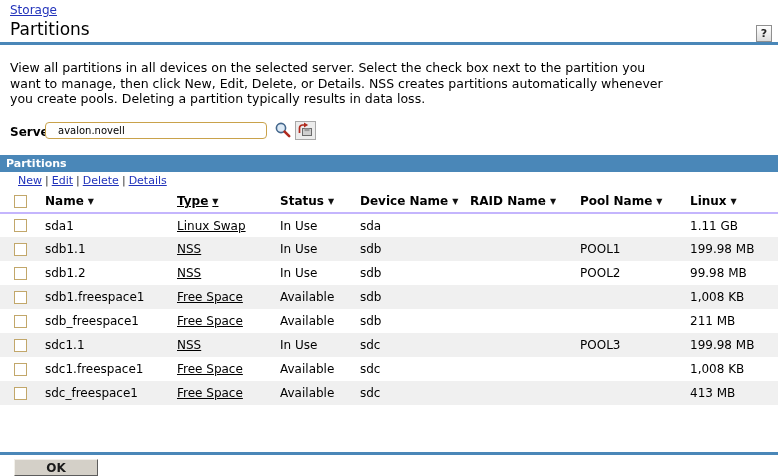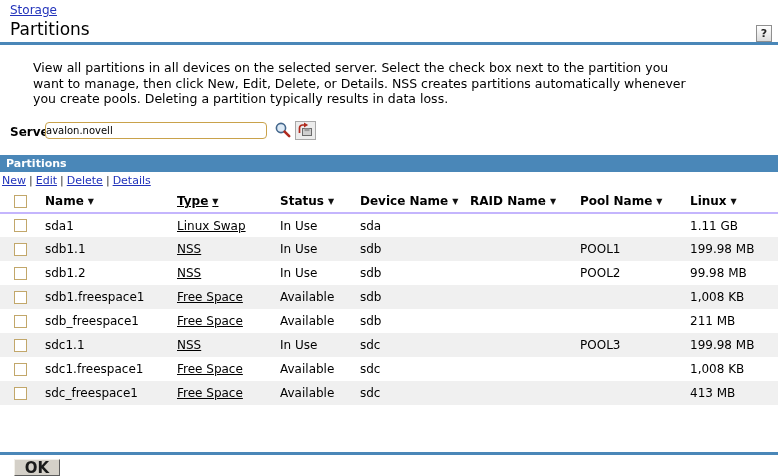--- a/index.html
+++ b/index.html
@@ -11,38 +11,38 @@
   .breadcrumb { position: absolute; left: 10px; top: 3px; font-size: 12px; }
   .breadcrumb a { color: var(--link_blue, #2233bb); text-decoration: underline; cursor: pointer; }
   .page-title { position: absolute; left: 10px; top: 19px; font-size: 17px; font-weight: 400; }
   .help-btn { position: absolute; right: 6px; top: 25px; width: 16px; height: 17px;
               border: 1px solid #8f8f8f; background: linear-gradient(#ffffff, #dcdcdc);
               font-size: 11px; font-weight: bold; color: #222; text-align: center; line-height: 15px; cursor: pointer; }
   .rule { position: absolute; left: 0; width: 778px; height: 3px; background: var(--accent_blue, #4a87b8); }
   .rule-top { top: 42px; }
   .rule-bottom { top: 452px; }
 
-  .intro { position: absolute; left: 10px; top: 60px; width: 658px; font-size: 12.5px; line-height: 15.5px; margin-left: 23px; }
+  .intro { position: absolute; left: 10px; top: 60px; width: 658px; font-size: 12.5px; line-height: 15.5px; }
 
   
   .server-label { position: absolute; left: 10px; top: 125px; font-size: 12px; font-weight: bold; }
   .server-input { position: absolute; left: 45px; top: 122px; width: 222px; height: 17px;
-                  border: 1px solid #c9a24b; border-radius: 4px; padding: 1px 0;
+                  border: 1px solid #c9a24b; border-radius: 4px; padding: 1px 12px;
                   font-family: "DejaVu Sans", sans-serif; font-size: 10px; color: #000; outline: none; }
   .obj-btn { position: absolute; top: 121px; width: 19px; height: 19px; background: transparent;
              border: none; padding: 0; cursor: pointer; }
   .obj-selector { left: 273px; }
   .obj-history { left: 295px; width: 21px; border: 1px solid #a8a8a8; background: #ececec; }
 
   
   .panel-bar { position: absolute; left: 0; top: 155px; width: 778px; height: 17px;
                background: var(--accent_blue, #4a87b8); color: #fff; font-size: 11px; font-weight: bold;
                line-height: 17px; padding-left: 6px; }
   .actions { position: absolute; left: 0; top: 172px; width: 778px; height: 18px;
-             font-size: 11px; line-height: 18px; padding-left: 2px; }
+             font-size: 11px; line-height: 18px; padding-left: 18px; }
   .actions a { color: var(--link_blue, #2233bb); text-decoration: underline; cursor: pointer; }
   .actions .sep { color: #333; padding: 0 3px; }
 
   
   table.partitions { position: absolute; left: 0; top: 190px; width: 778px;
                      border-collapse: collapse; table-layout: fixed; font-size: 12px; }
   table.partitions th { height: 23px; font-size: 12px; font-weight: bold; text-align: left;
                         vertical-align: middle; border-bottom: 2px solid #c4b5fd; padding: 0; }
   table.partitions td { height: 24px; vertical-align: middle; padding: 0; white-space: nowrap;
                         overflow: hidden; }
@@ -53,24 +53,24 @@
   .col-status{ width: 80px; margin-top: 46px; }
   .col-device{ width: 110px; }
   .col-raid  { width: 110px; }
   .col-pool  { width: 110px; }
   .col-size  { width: 88px; text-align: left; padding-right: 8px !important; }
   .sort-arrow { font-size: 8px; color: #111; margin-left: 4px; position: relative; top: -1px; }
   .checkbox { width: 13px; height: 13px; margin-left: 14px; background: #fff;
               border: 1px solid var(--checkbox_border, #c2a76a); cursor: pointer; }
 
   
-  .ok-btn { position: absolute; left: 14px; top: 459px; width: 46px; height: 17px;
+  .ok-btn { position: absolute; left: 14px; top: 459px; width: 84px; height: 17px;
             background: #d4d0c8; border-top: 1px solid #f2f0ea; border-left: 1px solid #f2f0ea;
             border-right: 1px solid #5c5c5c; border-bottom: 1px solid #5c5c5c;
-            font-family: "DejaVu Sans", sans-serif; font-size: 15px; font-weight: bold; color: #1a1a1a;
+            font-family: "DejaVu Sans", sans-serif; font-size: 12px; font-weight: bold; color: #1a1a1a;
             text-align: center; line-height: 14px; cursor: pointer; }
 </style>
 </head>
 <body>
 
 <div id="screen">
 
   <div class="breadcrumb">
     <a>Storage</a>
   </div>

